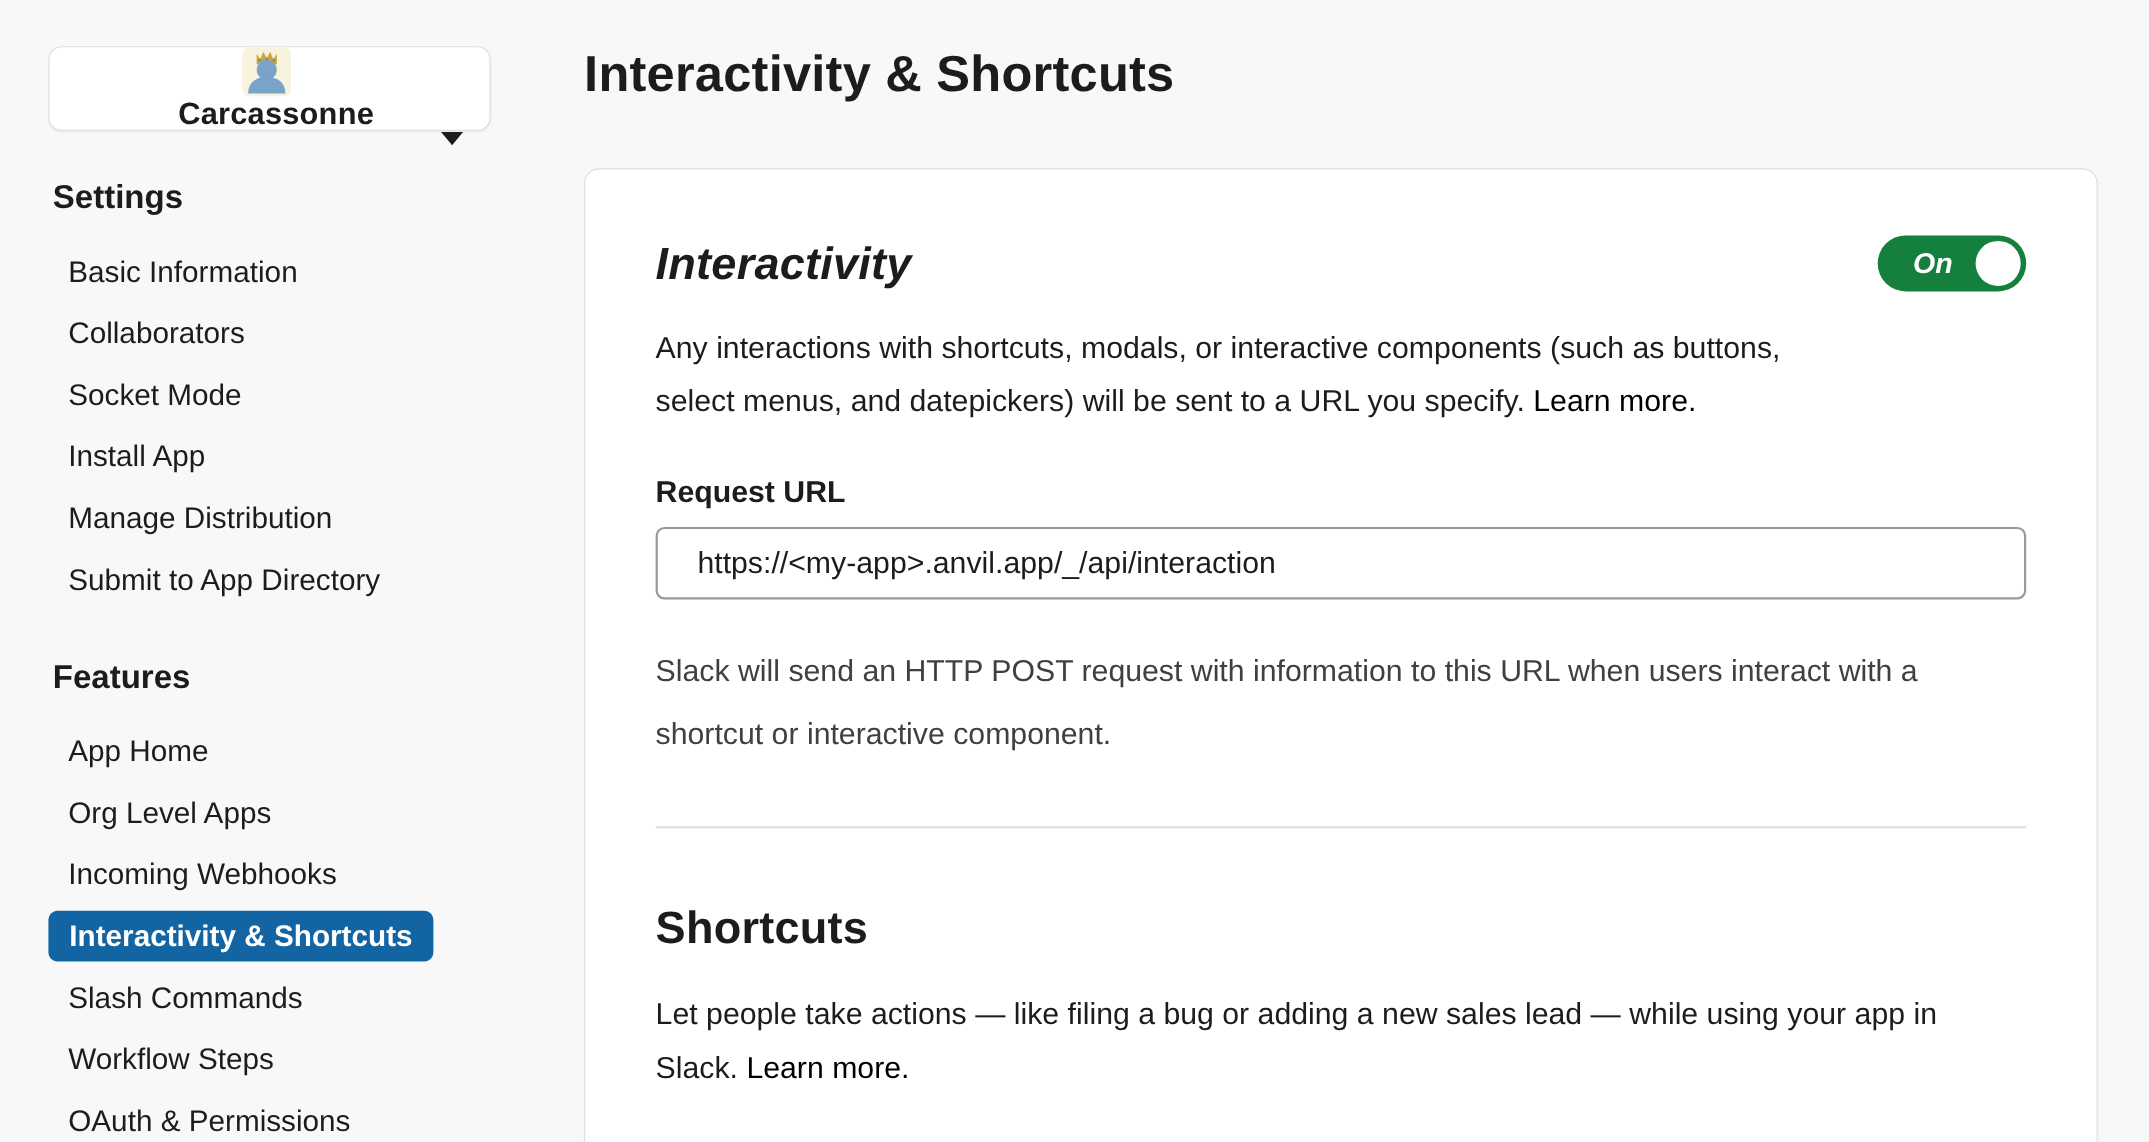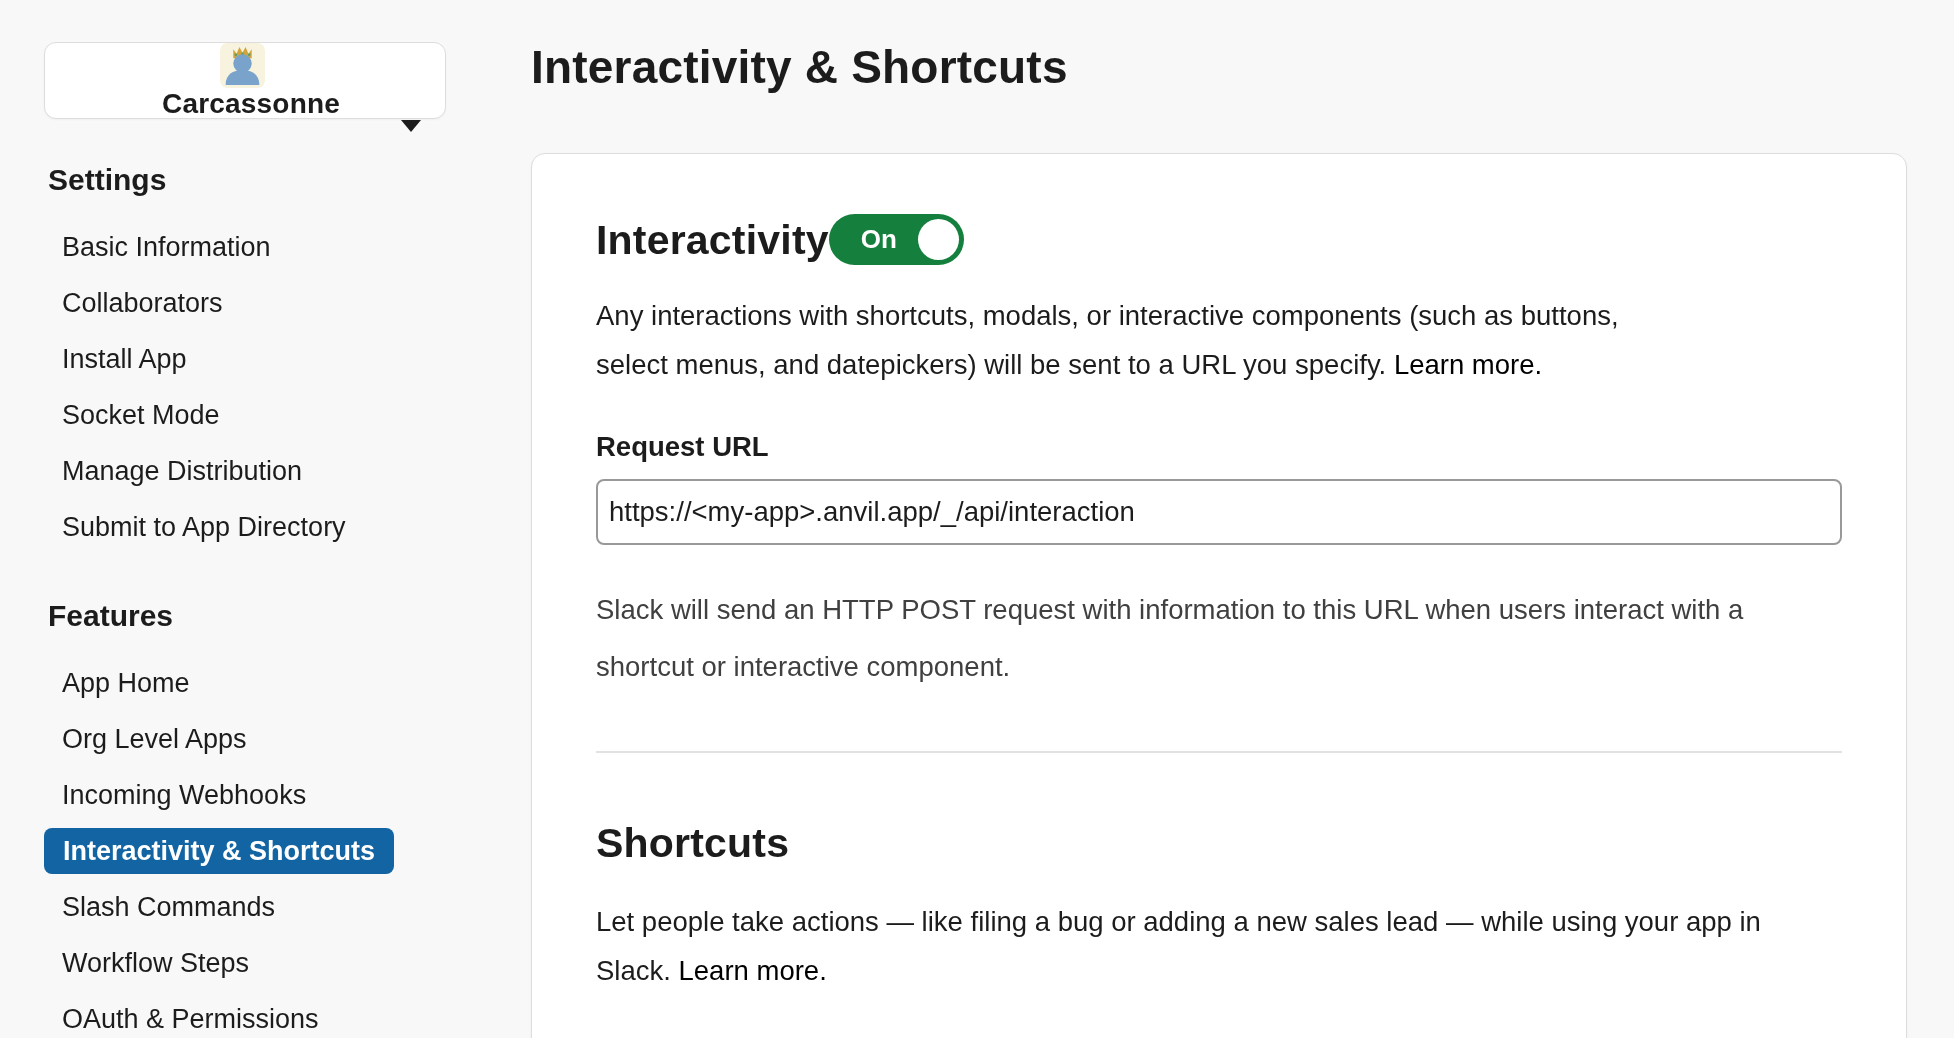--- a/index.html
+++ b/index.html
@@ -95,21 +95,22 @@
     height: 1100px;
     background: #ffffff;
     border: 1px solid #dddddd;
     border-radius: 14px;
     box-shadow: 0 1px 3px rgba(0,0,0,0.04);
     padding: 60px 64px;
   }
   .section-header-row {
     display: flex;
     align-items: center;
-    justify-content: flex-start;
+    justify-content: space-between;
+    font-style: italic;
   }
   .section-heading {
     font-size: 41px;
     font-weight: 700;
     line-height: 48px;
     letter-spacing: 0.2px;
   }
 
   
   .toggle {
@@ -150,21 +151,21 @@
     font-size: 27.5px;
     font-weight: 700;
   }
   .url-input {
     display: block;
     margin-top: 16px;
     width: 100%;
     height: 66px;
     border: 2px solid #999999;
     border-radius: 8px;
-    padding: 0 11px;
+    padding: 0 36px;
     font-size: 27.5px;
     font-family: "Liberation Sans", "DejaVu Sans", sans-serif;
     color: #1d1c1d;
     background: #ffffff;
     outline: none;
   }
   .helper-text {
     margin-top: 36px;
     font-size: 27.5px;
     line-height: 57px;
@@ -198,22 +199,22 @@
     </span>
     <span class="app-name">Carcassonne</span>
     <span class="selector-caret"></span>
   </div>
 
   <nav>
       <div class="nav-section-title">Settings</div>
       <ul class="nav-list">
         <li>Basic Information</li>
         <li>Collaborators</li>
+        <li>Socket Mode</li>
         <li>Install App</li>
-        <li>Socket Mode</li>
         <li>Manage Distribution</li>
         <li>Submit to App Directory</li>
       </ul>
       <div class="nav-section-title">Features</div>
       <ul class="nav-list">
         <li>App Home</li>
         <li>Org Level Apps</li>
         <li>Incoming Webhooks</li>
         <li class="active">
           <span class="active-pill">Interactivity &amp; Shortcuts</span>

